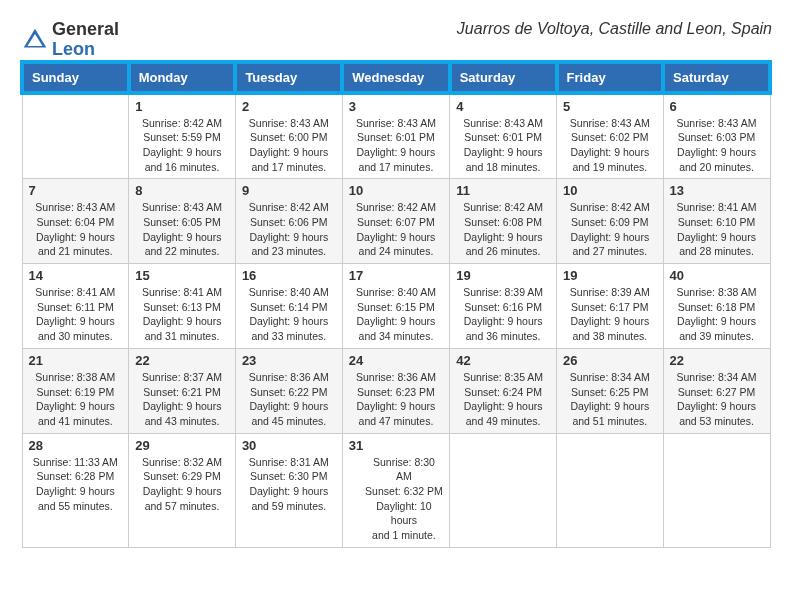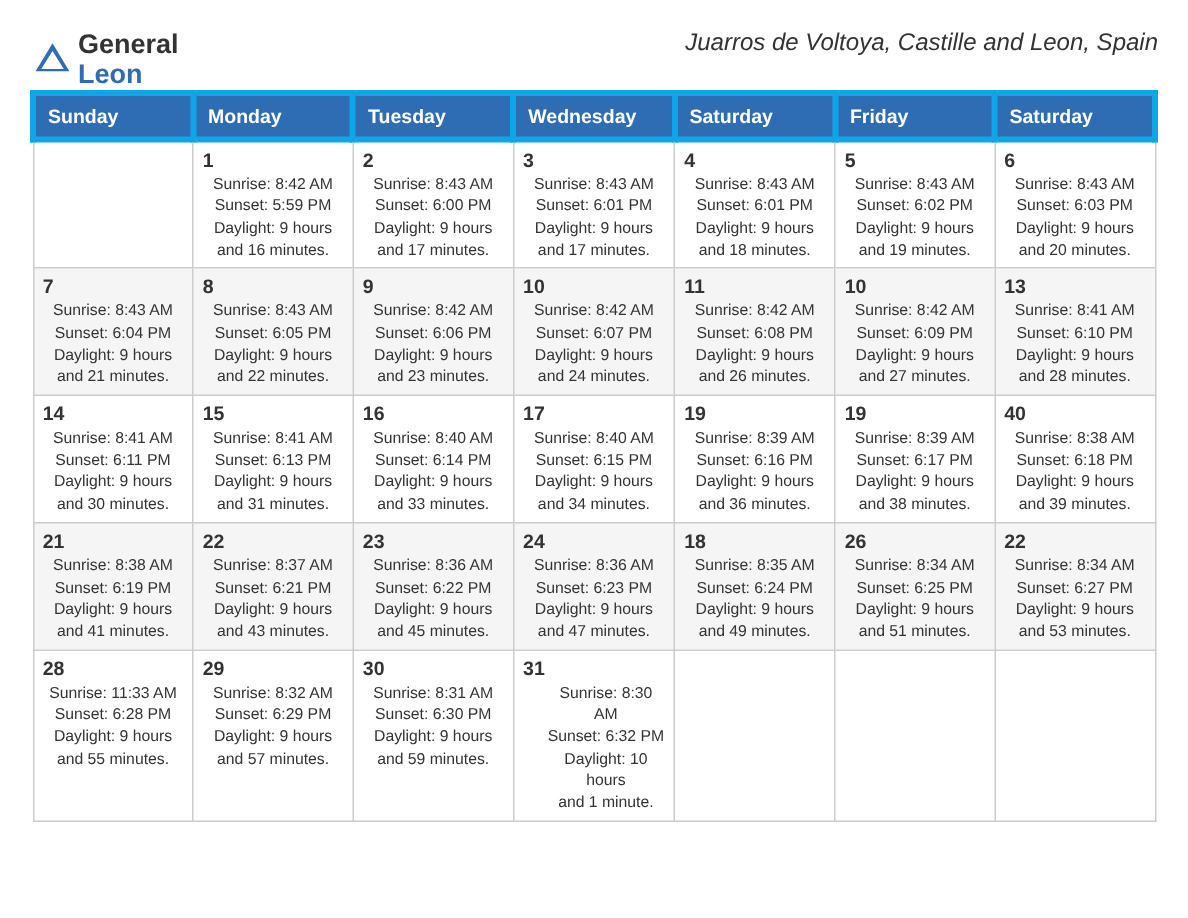--- a/index.html
+++ b/index.html
@@ -301,21 +301,21 @@
 and 45 minutes.</div>
         </td>
         <td>
           <span class="day-number">24</span>
           <div class="day-info" style="white-space: pre-line;">Sunrise: 8:36 AM
 Sunset: 6:23 PM
 Daylight: 9 hours
 and 47 minutes.</div>
         </td>
         <td>
-          <span class="day-number">18</span>
+          <span class="day-number">42</span>
           <div class="day-info" style="white-space: pre-line;">Sunrise: 8:35 AM
 Sunset: 6:24 PM
 Daylight: 9 hours
 and 49 minutes.</div>
         </td>
         <td>
           <span class="day-number">26</span>
           <div class="day-info" style="white-space: pre-line;">Sunrise: 8:34 AM
 Sunset: 6:25 PM
 Daylight: 9 hours

